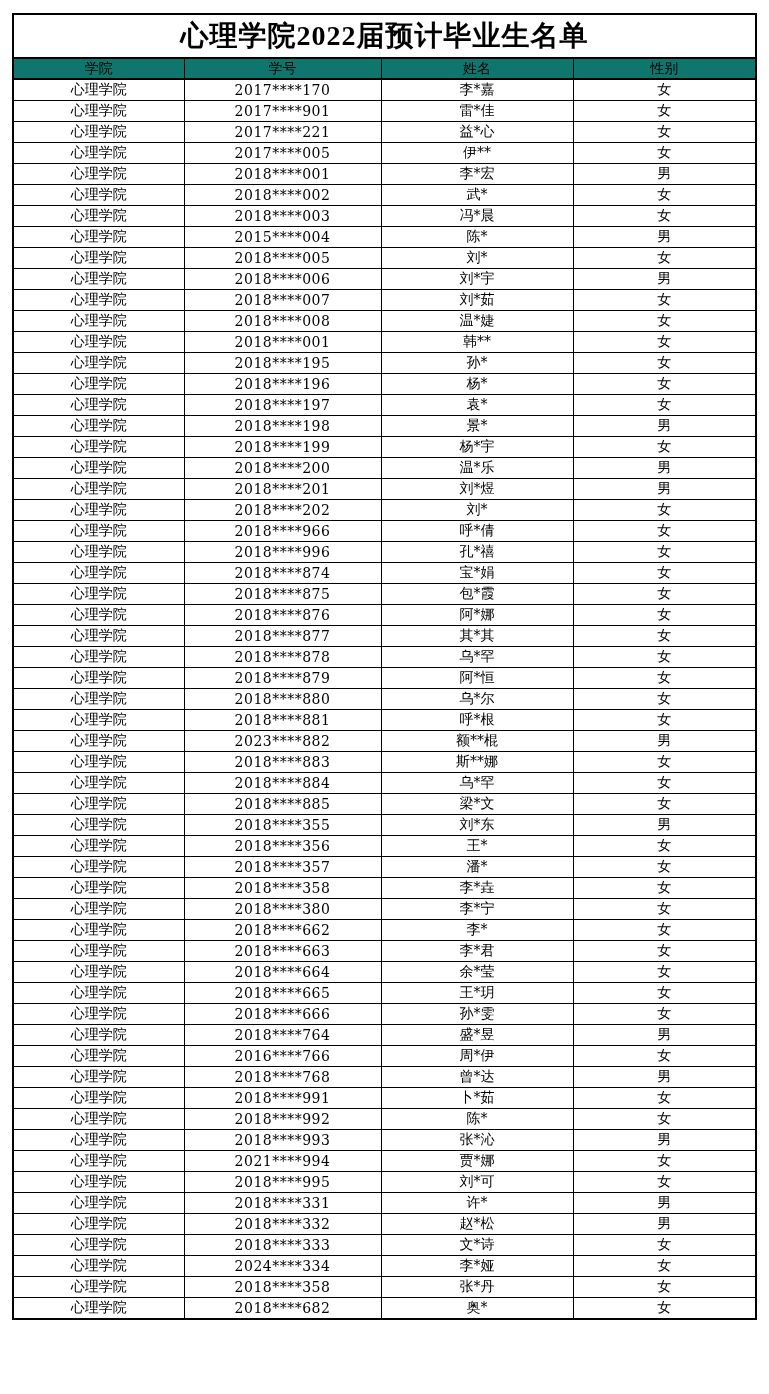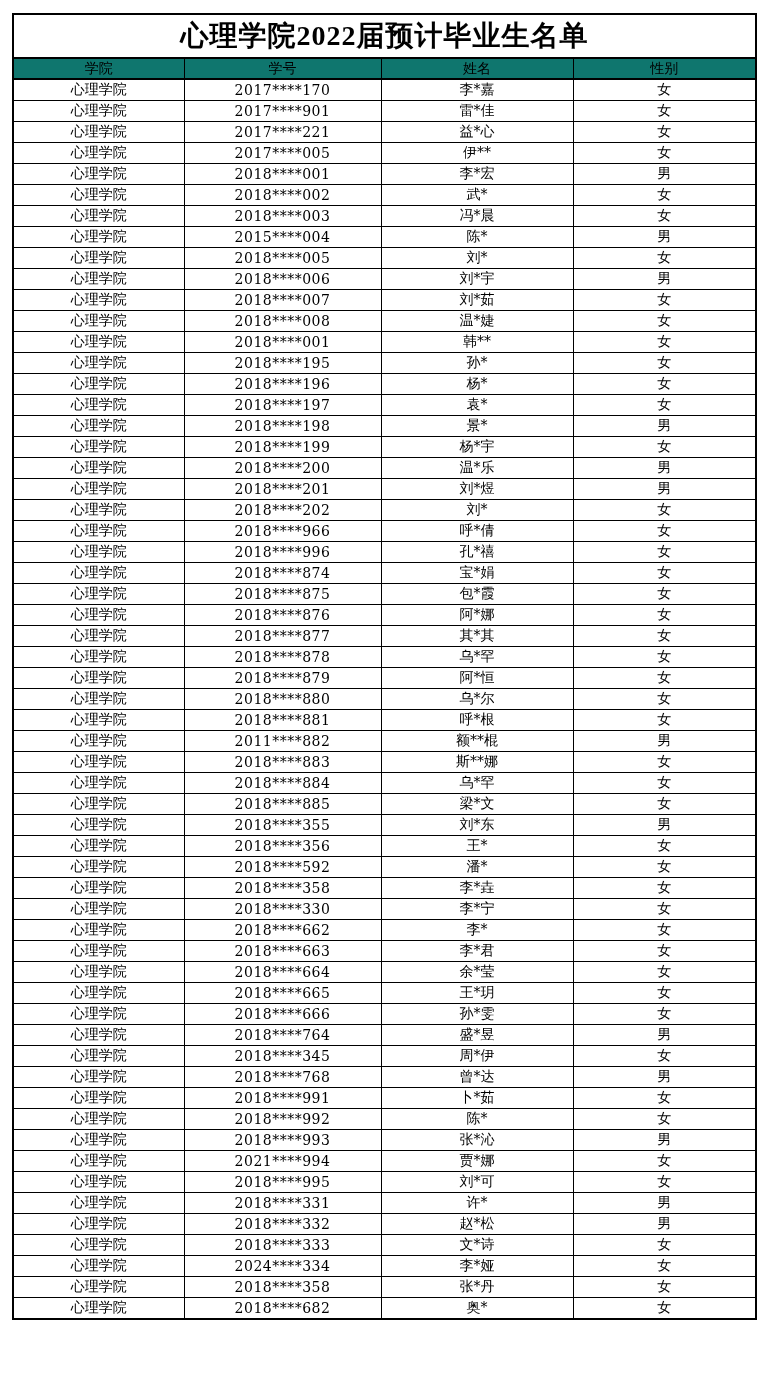--- a/index.html
+++ b/index.html
@@ -270,21 +270,21 @@
           <td class="cell-gender">女</td>
         </tr>
         <tr>
           <td class="cell-college">心理学院</td>
           <td class="cell-student-id">2018****881</td>
           <td class="cell-name">呼*根</td>
           <td class="cell-gender">女</td>
         </tr>
         <tr>
           <td class="cell-college">心理学院</td>
-          <td class="cell-student-id">2011****882</td>
+          <td class="cell-student-id">2023****882</td>
           <td class="cell-name">额**棍</td>
           <td class="cell-gender">男</td>
         </tr>
         <tr>
           <td class="cell-college">心理学院</td>
           <td class="cell-student-id">2018****883</td>
           <td class="cell-name">斯**娜</td>
           <td class="cell-gender">女</td>
         </tr>
         <tr>
@@ -306,33 +306,33 @@
           <td class="cell-gender">男</td>
         </tr>
         <tr>
           <td class="cell-college">心理学院</td>
           <td class="cell-student-id">2018****356</td>
           <td class="cell-name">王*</td>
           <td class="cell-gender">女</td>
         </tr>
         <tr>
           <td class="cell-college">心理学院</td>
-          <td class="cell-student-id">2018****592</td>
+          <td class="cell-student-id">2018****357</td>
           <td class="cell-name">潘*</td>
           <td class="cell-gender">女</td>
         </tr>
         <tr>
           <td class="cell-college">心理学院</td>
           <td class="cell-student-id">2018****358</td>
           <td class="cell-name">李*垚</td>
           <td class="cell-gender">女</td>
         </tr>
         <tr>
           <td class="cell-college">心理学院</td>
-          <td class="cell-student-id">2018****330</td>
+          <td class="cell-student-id">2018****380</td>
           <td class="cell-name">李*宁</td>
           <td class="cell-gender">女</td>
         </tr>
         <tr>
           <td class="cell-college">心理学院</td>
           <td class="cell-student-id">2018****662</td>
           <td class="cell-name">李*</td>
           <td class="cell-gender">女</td>
         </tr>
         <tr>
@@ -360,21 +360,21 @@
           <td class="cell-gender">女</td>
         </tr>
         <tr>
           <td class="cell-college">心理学院</td>
           <td class="cell-student-id">2018****764</td>
           <td class="cell-name">盛*昱</td>
           <td class="cell-gender">男</td>
         </tr>
         <tr>
           <td class="cell-college">心理学院</td>
-          <td class="cell-student-id">2018****345</td>
+          <td class="cell-student-id">2016****766</td>
           <td class="cell-name">周*伊</td>
           <td class="cell-gender">女</td>
         </tr>
         <tr>
           <td class="cell-college">心理学院</td>
           <td class="cell-student-id">2018****768</td>
           <td class="cell-name">曾*达</td>
           <td class="cell-gender">男</td>
         </tr>
         <tr>

